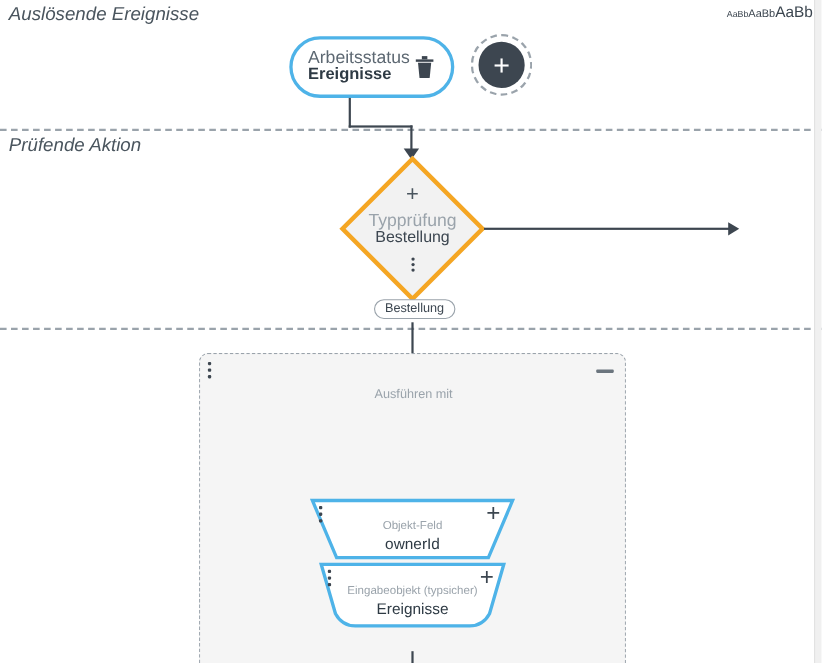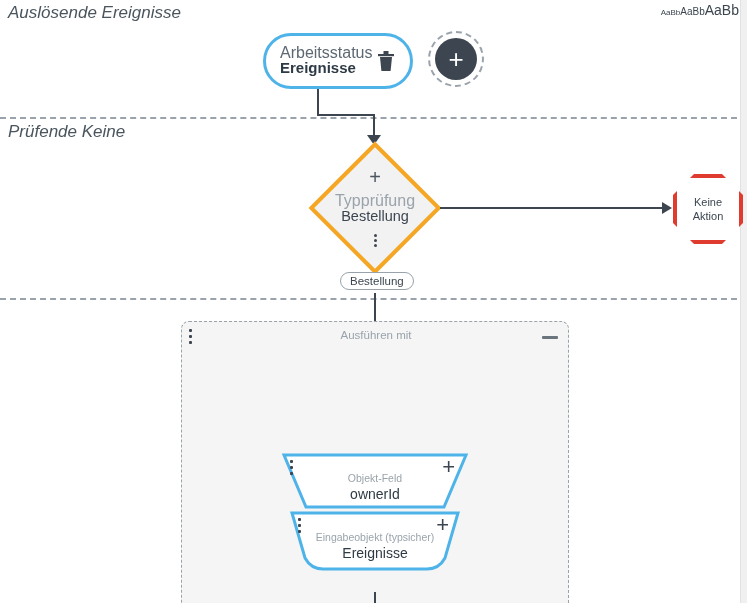--- a/index.html
+++ b/index.html
@@ -163,20 +163,21 @@
     position: absolute;
     background: #f5f5f5;
     border: 1.5px dashed #9aa3ab;
     border-radius: 8px;
   }
   .panel-title {
     text-align: center;
     font-size: 11.5px;
     color: #9aa3ab;
     line-height: 16px;
+    margin-top: 24px;
   }
   .drag-dots {
     position: absolute;
     display: flex; flex-direction: column; gap: 3px;
   }
   .drag-dots i { width: 3px; height: 3px; background: #3d4650; display: block; border-radius: 1px; }
   .minus-btn {
     position: absolute;
     width: 16px; height: 3px;
     background: #6b757e;
@@ -210,21 +211,21 @@
   #trap-input .trap-content { padding-top: 10px; }
 </style>
 </head>
 <body>
 
 <div id="canvas">
 
   <div class="lane-label" style="left:8px; top:3px;">Auslösende Ereignisse</div>
 
   <div class="lane-divider" style="top:117px;"></div>
-  <div class="lane-label" style="left:8px; top:122px;">Prüfende Keine</div>
+  <div class="lane-label" style="left:8px; top:122px;">Prüfende Aktion</div>
 
   <div class="lane-divider" style="top:298px;"></div>
 
   <div id="font-widget">
     <span class="fs1">AaBb</span>
     <span class="fs2">AaBb</span>
     <span class="fs3">AaBb</span>
   </div>
   <div id="scroll-strip"></div>
 
@@ -259,23 +260,20 @@
           <i></i>
           <i></i>
           <i></i>
         </div>
     </div>
   </div>
 
   <div class="conn conn-h" style="left:440px; top:207px; width:224px;"></div>
   <div class="arrow-right" style="left:662px; top:202px;"></div>
 
-  <div id="no-action-node">
-    <span><span>Keine</span><br><span>Aktion</span></span>
-  </div>
 
   <div class="conn conn-v" style="left:374px; top:273px; height:6px;"></div>
   <div id="edge-label">Bestellung</div>
   <div class="conn conn-v" style="left:374px; top:293px; height:44px;"></div>
   <div class="arrow-down" style="left:368px; top:333px;"></div>
 
   <div class="dash-panel" id="exec-panel">
     <div class="panel-title" id="exec-title">Ausführen mit</div>
     <div class="drag-dots" id="exec-drag">
         <i></i>

